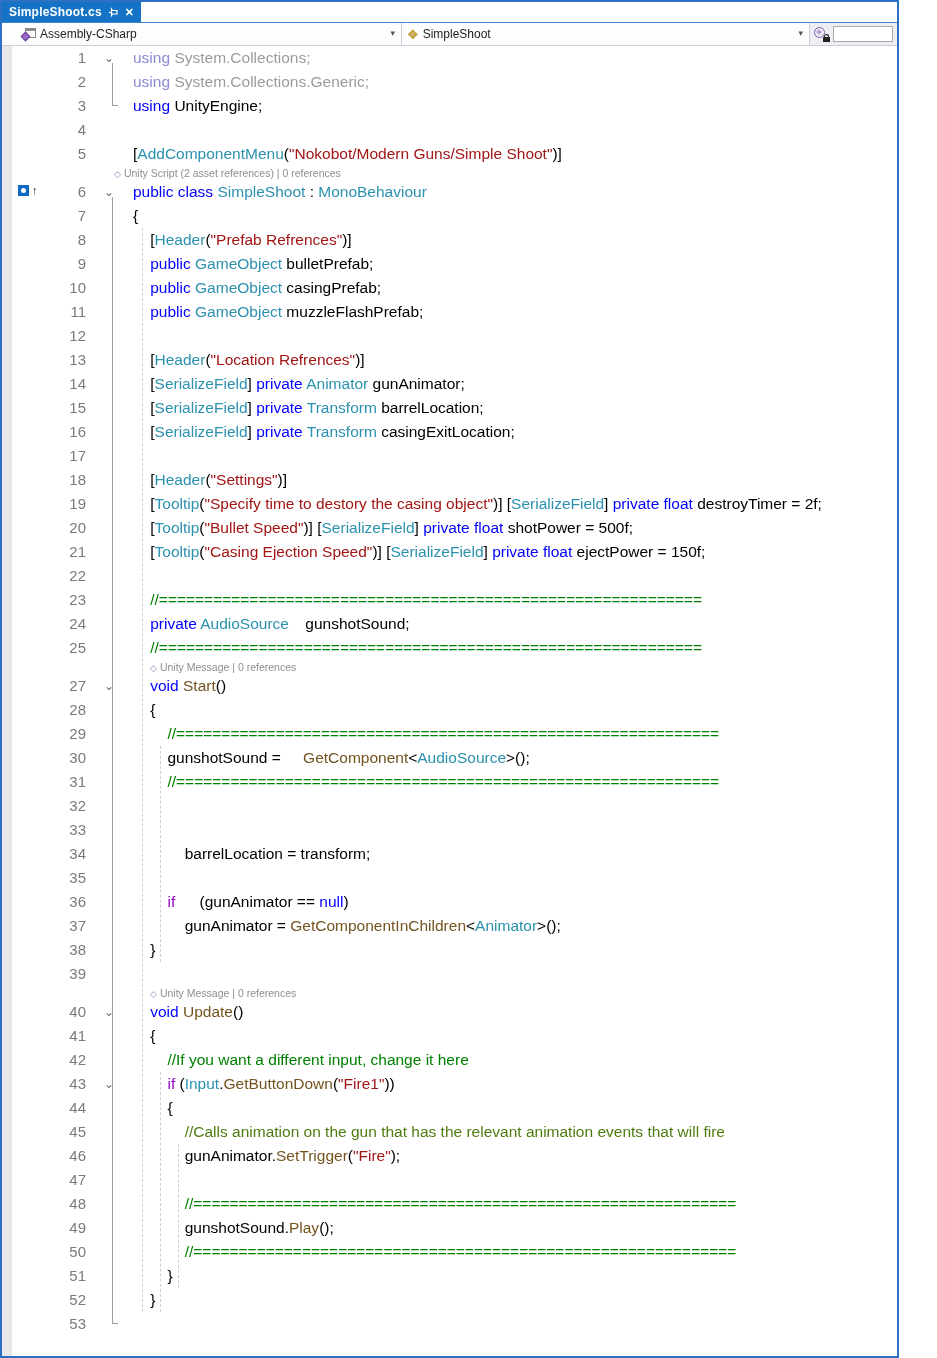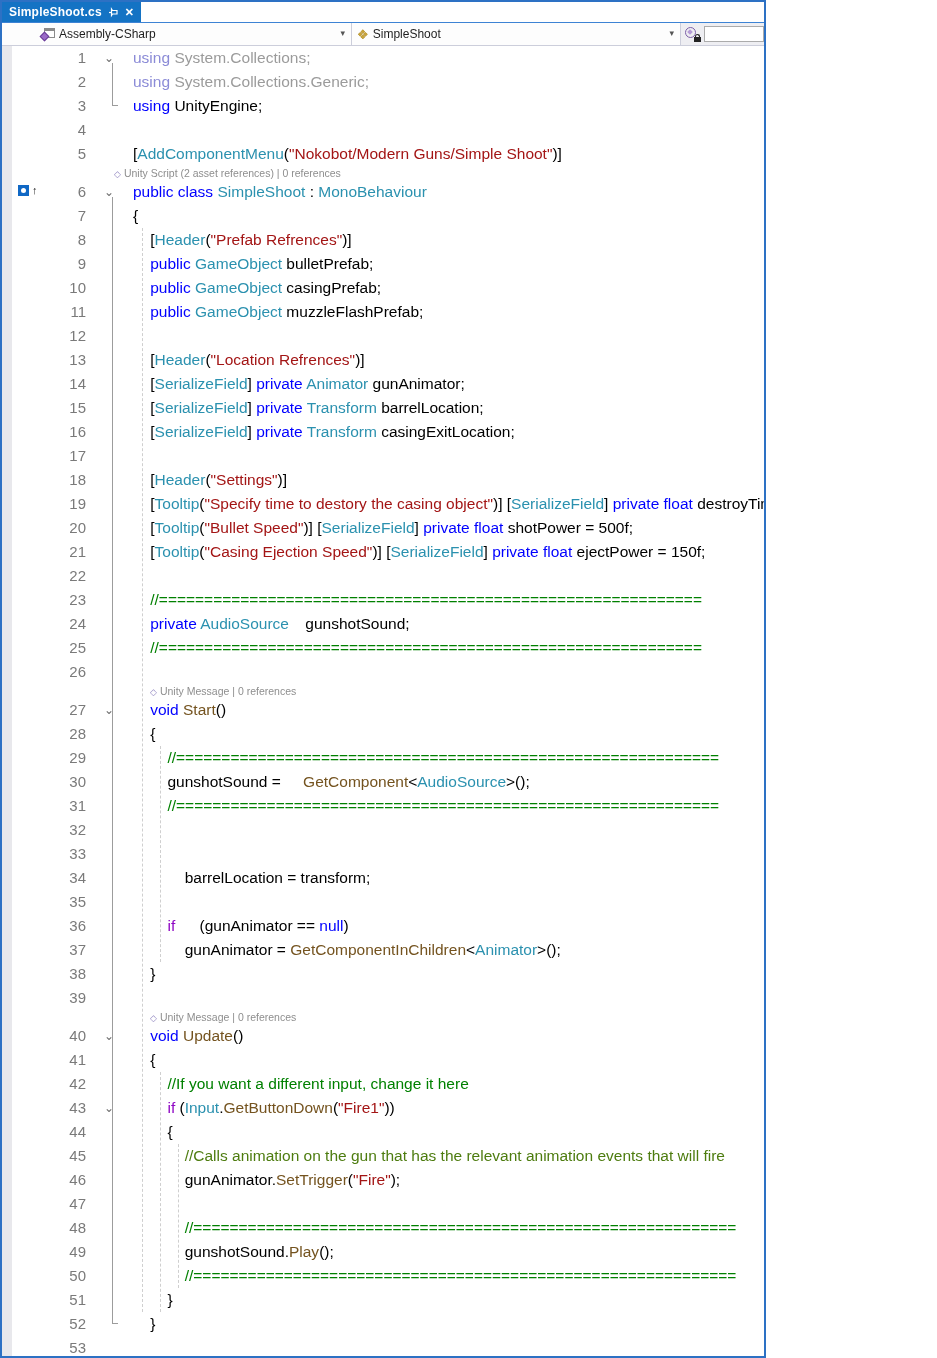--- a/index.html
+++ b/index.html
@@ -1,31 +1,31 @@
 <!DOCTYPE html>
 <html><head>
 <meta charset="utf-8">
 <style>
   * { margin:0; padding:0; box-sizing:border-box; }
   html,body { background:#ffffff; }
   body { font-family:"Liberation Sans", sans-serif; }
   #window {
-    position:relative; width:766px; height:1358px;
+    position:relative; width:899px; height:1358px;
     border:2px solid #2D71C4; background:#ffffff; overflow:hidden;
   }
   
   #tabstrip { height:21px; background:#ffffff; border-bottom:1px solid #3D83D4; display:flex; align-items:stretch; }
   .doc-tab { display:flex; align-items:center; gap:6px; background:#1473C4; color:#fff; padding:0 7px 0 7px; }
   .doc-tab .tab-title { font-size:12px; font-weight:bold; letter-spacing:.2px; }
   .doc-tab .tab-ico { display:inline-flex; align-items:center; }
   .doc-tab .tab-close { font-size:11px; font-weight:bold; cursor:default; }
   
   #navbar { height:23px; background:#FDFDFD; border-bottom:1px solid #CCCEDB; display:flex; align-items:stretch; font-size:12px; color:#1E1E1E; }
   .nav-sec { display:flex; align-items:center; position:relative; }
-  #nav-project { width:400px; border-right:1px solid #CCCEDB; padding-left:13px;margin-left:26px; }
+  #nav-project { width:400px; border-right:1px solid #CCCEDB; padding-left:20px; }
   #nav-type { width:408px; border-right:1px solid #CCCEDB; padding-left:5px; }
   #nav-member { flex:1; background:#EEEEF2; padding-left:4px; }
   .nav-arrow { position:absolute; right:6px; top:5px; font-size:9px; color:#555; }
   .nav-label { margin-left:4px; }
   
   .proj-ico { position:relative; width:14px; height:12px; display:inline-block; }
   .proj-ico .frame { position:absolute; left:3px; top:0; width:11px; height:10px; border:1px solid #8A8A8A; border-top:3px solid #8A8A8A; background:#fff; }
   .proj-ico .cube { position:absolute; left:0; bottom:0; width:7px; height:7px; background:#9B6BC8; transform:rotate(45deg); border:1px solid #6A3E98; }
   
   .class-ico { color:#C8A43C; font-size:13px; line-height:13px; text-shadow:0 0 0 #8a6d1d; }
@@ -124,21 +124,20 @@
         <div class="code-row"><span class="ln">16</span><span class="chv"></span><span class="ct"><span style="color: rgb(0, 0, 0);">    [</span><span style="color: rgb(43, 145, 175);">SerializeField</span><span style="color: rgb(0, 0, 0);">] </span><span style="color: rgb(0, 0, 255);">private </span><span style="color: rgb(43, 145, 175);">Transform</span><span style="color: rgb(0, 0, 0);"> casingExitLocation;</span></span></div>
         <div class="code-row"><span class="ln">17</span><span class="chv"></span><span class="ct"></span></div>
         <div class="code-row"><span class="ln">18</span><span class="chv"></span><span class="ct"><span style="color: rgb(0, 0, 0);">    [</span><span style="color: rgb(43, 145, 175);">Header</span><span style="color: rgb(0, 0, 0);">(</span><span style="color: rgb(163, 21, 21);">"Settings"</span><span style="color: rgb(0, 0, 0);">)]</span></span></div>
         <div class="code-row"><span class="ln">19</span><span class="chv"></span><span class="ct"><span style="color: rgb(0, 0, 0);">    [</span><span style="color: rgb(43, 145, 175);">Tooltip</span><span style="color: rgb(0, 0, 0);">(</span><span style="color: rgb(163, 21, 21);">"Specify time to destory the casing object"</span><span style="color: rgb(0, 0, 0);">)] [</span><span style="color: rgb(43, 145, 175);">SerializeField</span><span style="color: rgb(0, 0, 0);">] </span><span style="color: rgb(0, 0, 255);">private float </span><span style="color: rgb(0, 0, 0);">destroyTimer = 2f;</span></span></div>
         <div class="code-row"><span class="ln">20</span><span class="chv"></span><span class="ct"><span style="color: rgb(0, 0, 0);">    [</span><span style="color: rgb(43, 145, 175);">Tooltip</span><span style="color: rgb(0, 0, 0);">(</span><span style="color: rgb(163, 21, 21);">"Bullet Speed"</span><span style="color: rgb(0, 0, 0);">)] [</span><span style="color: rgb(43, 145, 175);">SerializeField</span><span style="color: rgb(0, 0, 0);">] </span><span style="color: rgb(0, 0, 255);">private float </span><span style="color: rgb(0, 0, 0);">shotPower = 500f;</span></span></div>
         <div class="code-row"><span class="ln">21</span><span class="chv"></span><span class="ct"><span style="color: rgb(0, 0, 0);">    [</span><span style="color: rgb(43, 145, 175);">Tooltip</span><span style="color: rgb(0, 0, 0);">(</span><span style="color: rgb(163, 21, 21);">"Casing Ejection Speed"</span><span style="color: rgb(0, 0, 0);">)] [</span><span style="color: rgb(43, 145, 175);">SerializeField</span><span style="color: rgb(0, 0, 0);">] </span><span style="color: rgb(0, 0, 255);">private float </span><span style="color: rgb(0, 0, 0);">ejectPower = 150f;</span></span></div>
         <div class="code-row"><span class="ln">22</span><span class="chv"></span><span class="ct"></span></div>
         <div class="code-row"><span class="ln">23</span><span class="chv"></span><span class="ct"><span style="color: rgb(0, 0, 0);">    </span><span style="color: rgb(0, 128, 0);">//============================================================</span></span></div>
         <div class="code-row"><span class="ln">24</span><span class="chv"></span><span class="ct"><span style="color: rgb(0, 0, 0);">    </span><span style="color: rgb(0, 0, 255);">private </span><span style="color: rgb(43, 145, 175);">AudioSource</span><span style="color: rgb(0, 0, 0); margin-left: 12px;"> gunshotSound;</span></span></div>
         <div class="code-row"><span class="ln">25</span><span class="chv"></span><span class="ct"><span style="color: rgb(0, 0, 0);">    </span><span style="color: rgb(0, 128, 0);">//============================================================</span></span></div>
-        <div class="code-row"><span class="ln">26</span><span class="chv"></span><span class="ct"></span></div>
         <div class="lens-row lens-method"><span class="lens-ico">◇</span><span>Unity Message | 0 references</span></div>
         <div class="code-row"><span class="ln">27</span><span class="chv">⌄</span><span class="ct"><span style="color: rgb(0, 0, 0);">    </span><span style="color: rgb(0, 0, 255);">void </span><span style="color: rgb(116, 83, 31);">Start</span><span style="color: rgb(0, 0, 0);">()</span></span></div>
         <div class="code-row"><span class="ln">28</span><span class="chv"></span><span class="ct"><span style="color: rgb(0, 0, 0);">    {</span></span></div>
         <div class="code-row"><span class="ln">29</span><span class="chv"></span><span class="ct"><span style="color: rgb(0, 0, 0);">        </span><span style="color: rgb(0, 128, 0);">//============================================================</span></span></div>
         <div class="code-row"><span class="ln">30</span><span class="chv"></span><span class="ct"><span style="color: rgb(0, 0, 0);">        gunshotSound = </span><span style="color: rgb(116, 83, 31); margin-left: 18px;">GetComponent</span><span style="color: rgb(0, 0, 0);">&lt;</span><span style="color: rgb(43, 145, 175);">AudioSource</span><span style="color: rgb(0, 0, 0);">&gt;();</span></span></div>
         <div class="code-row"><span class="ln">31</span><span class="chv"></span><span class="ct"><span style="color: rgb(0, 0, 0);">        </span><span style="color: rgb(0, 128, 0);">//============================================================</span></span></div>
         <div class="code-row"><span class="ln">32</span><span class="chv"></span><span class="ct"></span></div>
         <div class="code-row"><span class="ln">33</span><span class="chv"></span></div>
         <div class="code-row"><span class="ln">34</span><span class="chv"></span><span class="ct"><span style="color: rgb(0, 0, 0);">            barrelLocation = transform;</span></span></div>
         <div class="code-row"><span class="ln">35</span><span class="chv"></span><span class="ct"></span></div>

